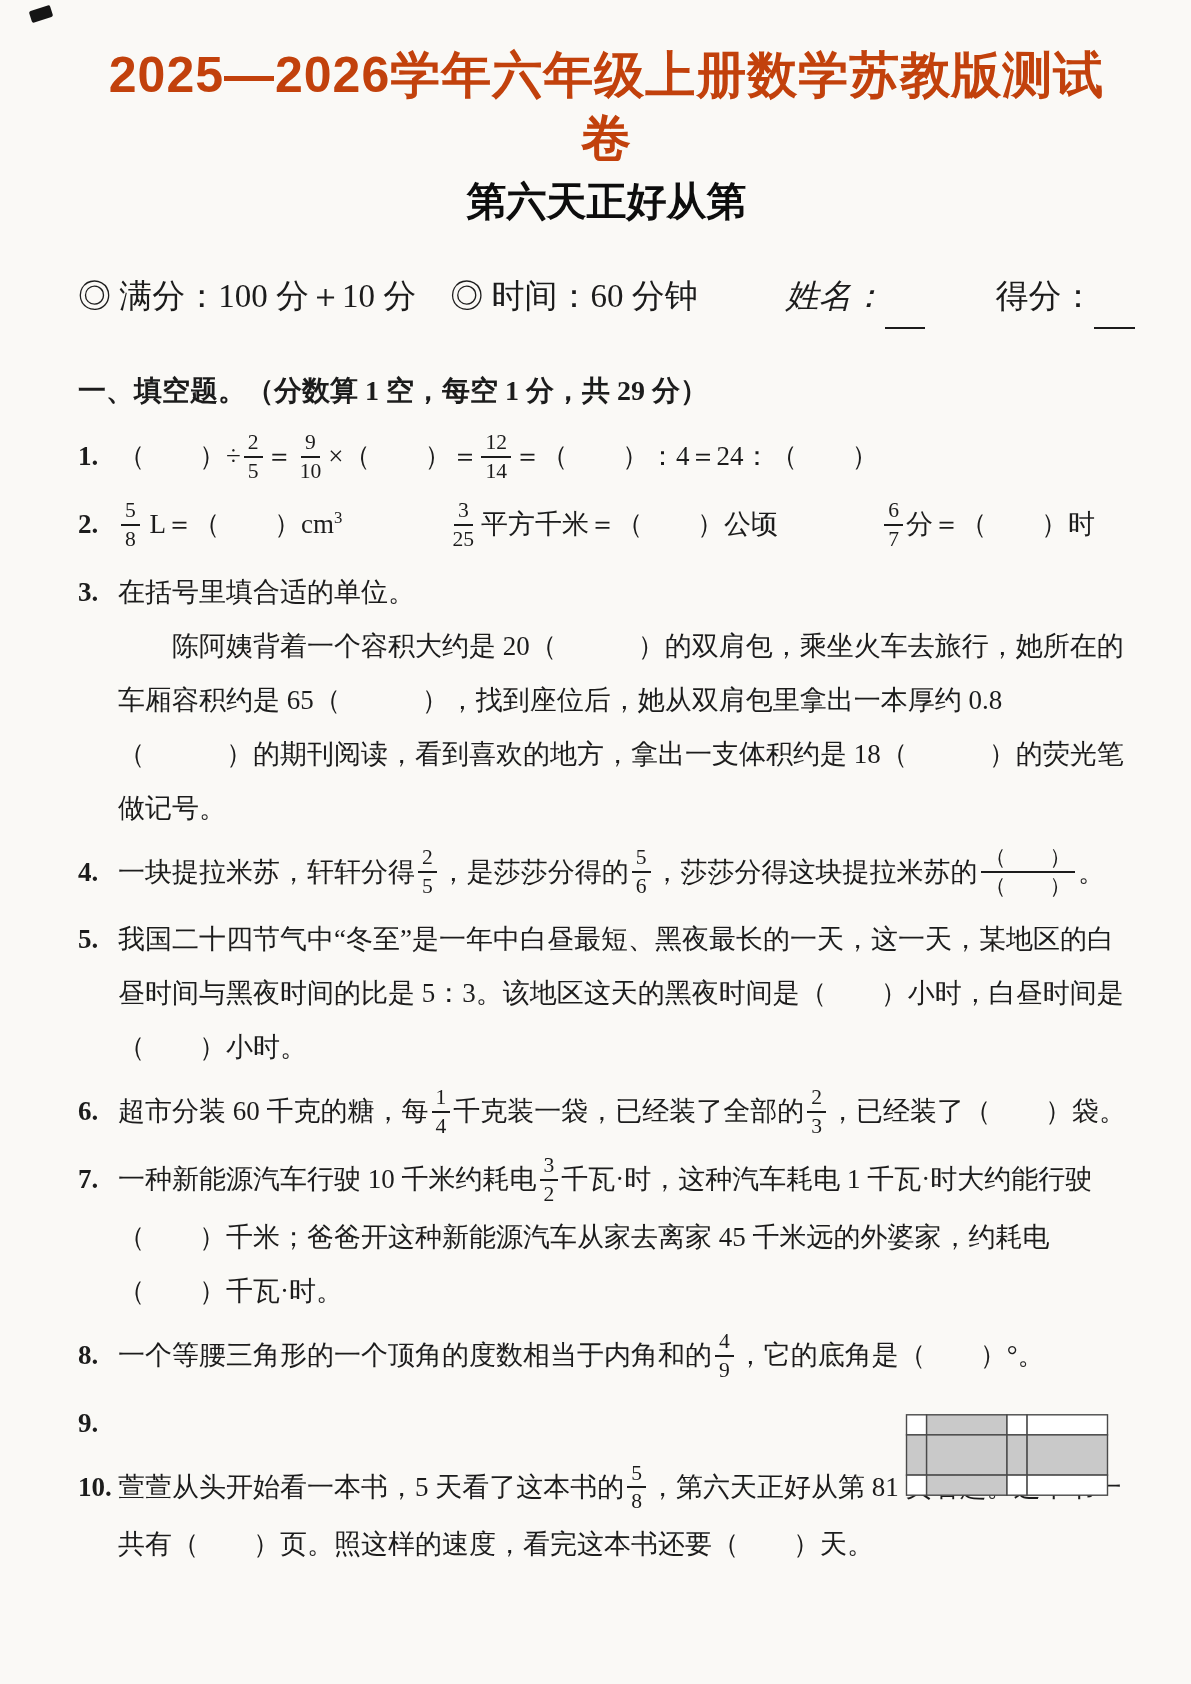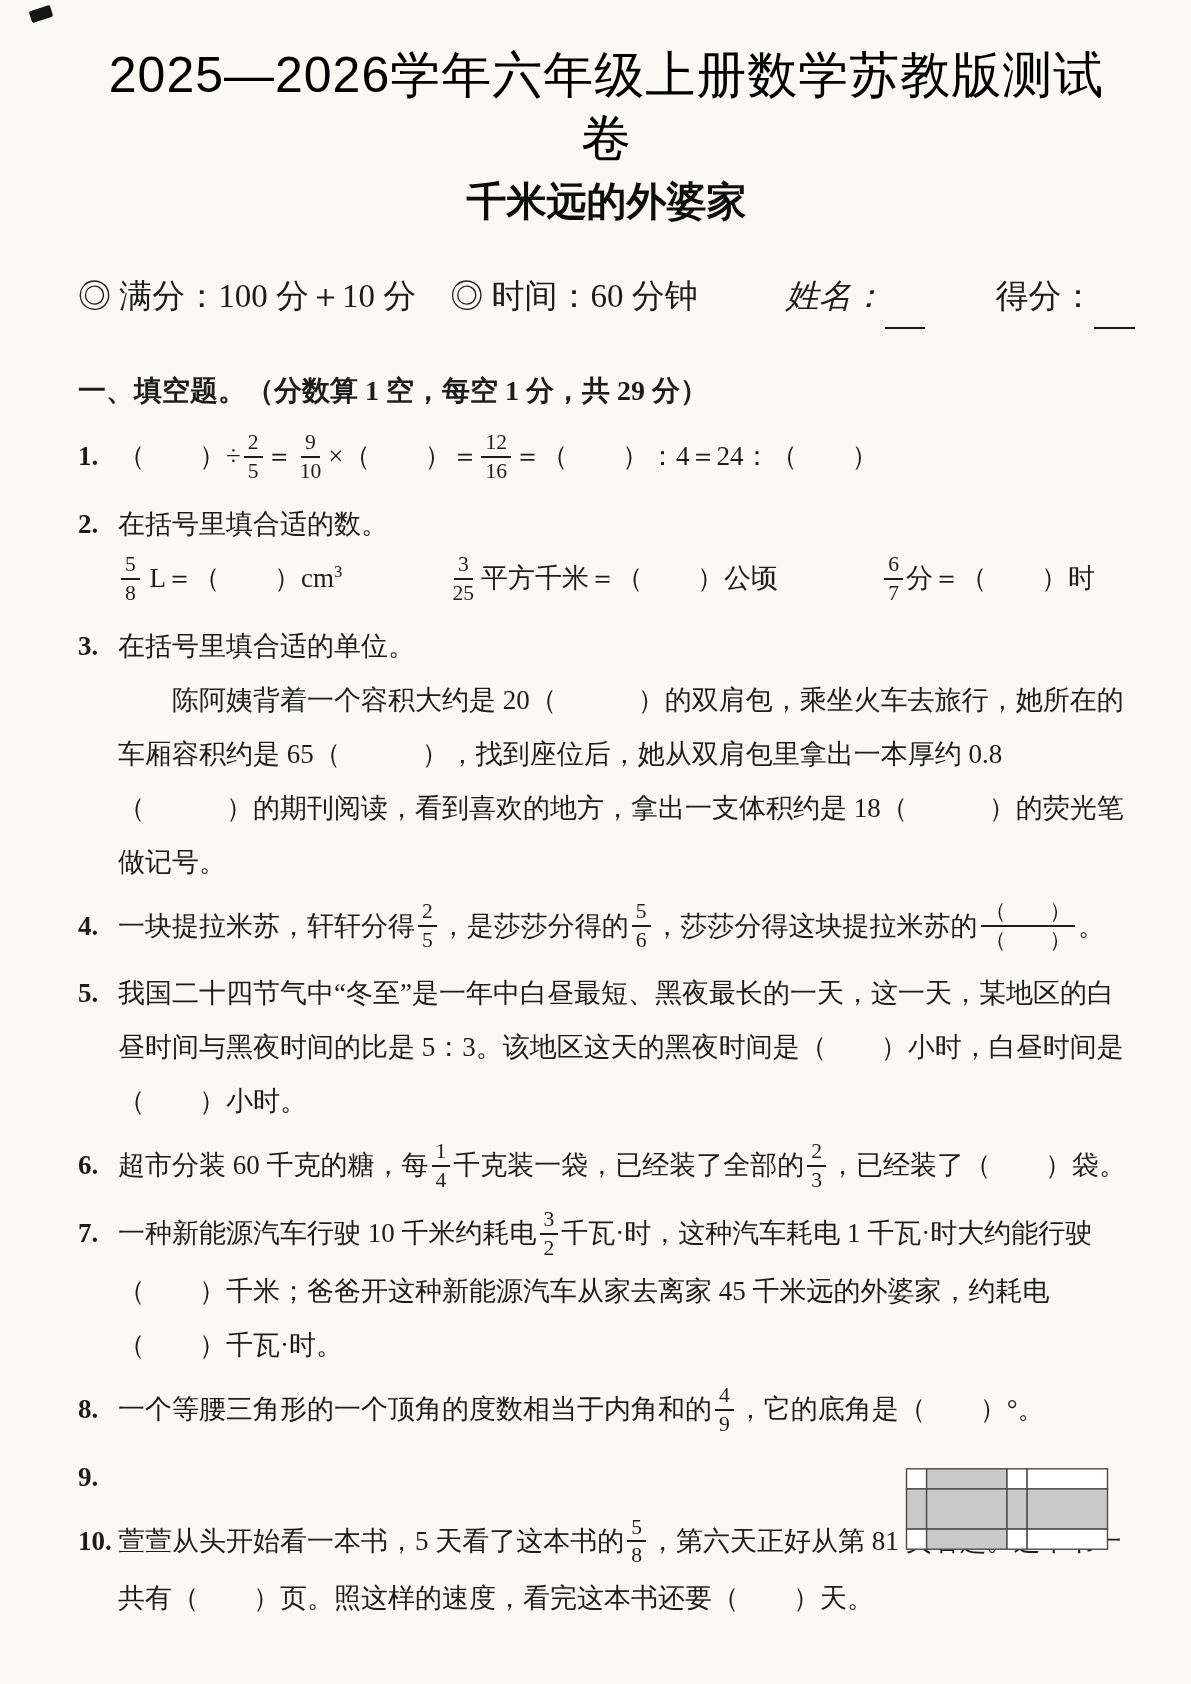--- a/index.html
+++ b/index.html
@@ -24,25 +24,25 @@
     overflow:hidden;
   }
   .scan-mark{
     position:absolute;left:30px;top:8px;width:22px;height:12px;
     background:#151515;transform:rotate(-18deg);border-radius:2px;
   }
   h1.title{
     margin:18px 10px 0 10px;
     text-align:center;
     font-family:"Liberation Sans", sans-serif;
-    font-weight:400;
+    font-weight:700;
     font-size:50px;
     line-height:1.25;
     letter-spacing:1px;
-    color:#000000;
+    color:#c2410c;
   }
   h2.subtitle{
     margin:8px 0 0 0;
     text-align:center;
     font-family:"Liberation Sans", sans-serif;
     font-weight:900;
     font-size:40px;
     line-height:1.2;
     color:#0d0d0d;
   }
@@ -109,21 +109,21 @@
     height:90px;
   }
 </style>
 </head>
 <body>
 
 <div class="page">
   <div class="scan-mark"></div>
 
   <h1 class="title">2025—2026学年六年级上册数学苏教版测试卷</h1>
-  <h2 class="subtitle">千米远的外婆家</h2>
+  <h2 class="subtitle">第六天正好从第</h2>
 
   <div class="info-row">
     <span>◎ 满分：100 分＋10 分</span>
     <span class="gap1">◎ 时间：60 分钟</span>
     <span class="gap2">姓名：</span>
       <span class="uline"></span>
     <span class="gap3">得分：</span>
       <span class="uline"></span>
   </div>
 
@@ -132,28 +132,27 @@
   <div class="q">
     <span class="qnum">1.</span>
     <div class="qbody">（　　）÷<span class="frac">
           <span class="num">2</span>
           <span class="den">5</span>
         </span>＝<span class="frac">
           <span class="num">9</span>
           <span class="den">10</span>
         </span>×（　　）＝<span class="frac">
           <span class="num">12</span>
-          <span class="den">16</span>
+          <span class="den">14</span>
         </span>＝（　　）：4＝24：（　　）</div>
   </div>
 
   <div class="q">
     <span class="qnum">2.</span>
     <div class="qbody">
-      <div>在括号里填合适的数。</div>
       <div class="cols">
         <span><span class="frac">
               <span class="num">5</span>
               <span class="den">8</span>
             </span> L＝（　　）cm<sup>3</sup></span>
         <span><span class="frac">
               <span class="num">3</span>
               <span class="den">25</span>
             </span>平方千米＝（　　）公顷</span>
         <span><span class="frac">

